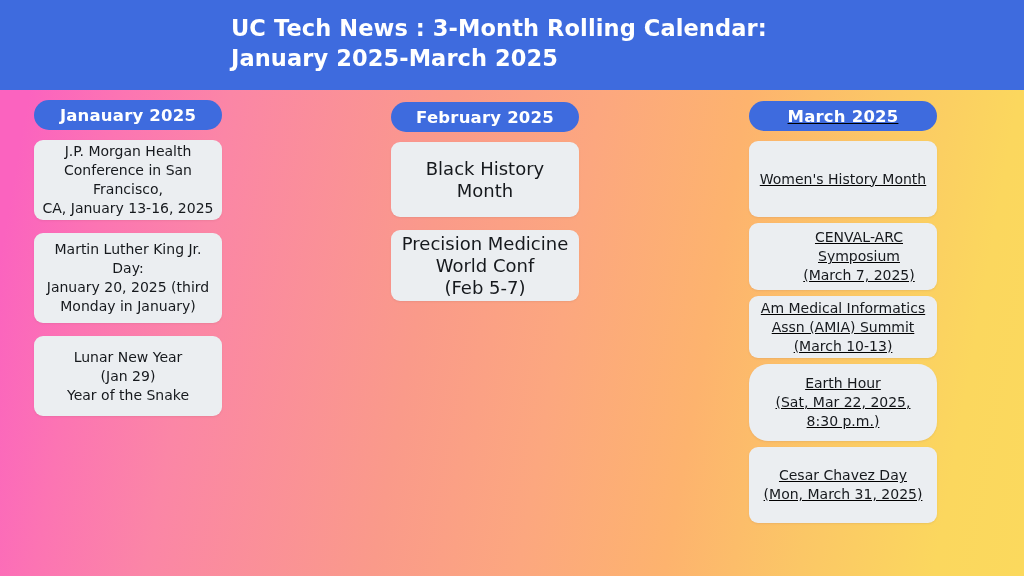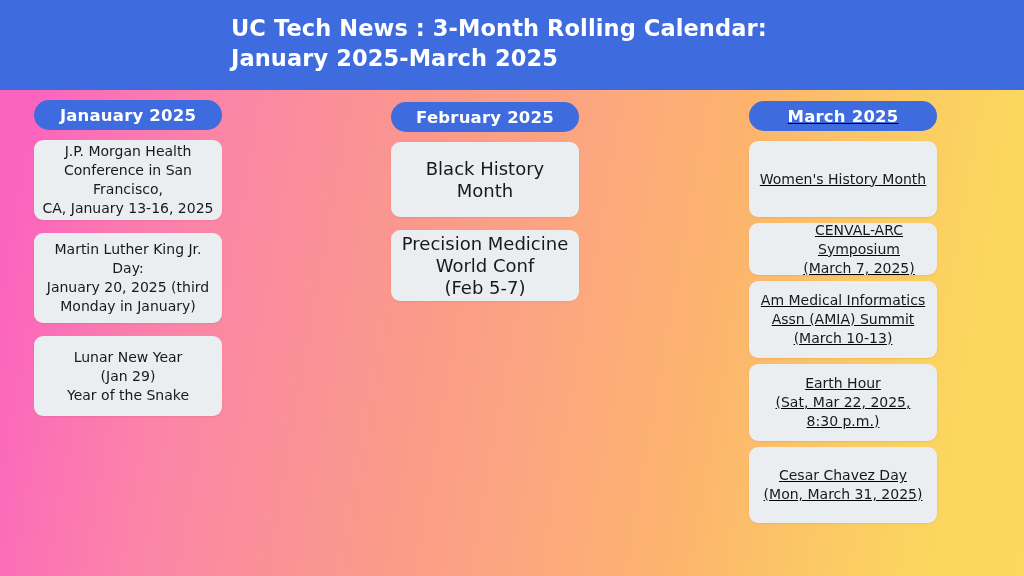--- a/index.html
+++ b/index.html
@@ -123,23 +123,23 @@
   
   .col-feb .card-stack { margin-top: 10px; }
   .col-feb .event-card { font-size: 18px; line-height: 22px; margin-bottom: 13px; }
   .col-feb .event-card:nth-child(1) { height: 75px; }
   .col-feb .event-card:nth-child(2) { height: 71px; }
 
   
   .col-mar .card-stack { margin-top: 10px; }
   .col-mar .event-card { margin-bottom: 6px; }
   .col-mar .event-card:nth-child(1) { height: 76px; }
-  .col-mar .event-card:nth-child(2) { height: 52px; padding-left: 40px; }
-  .col-mar .event-card:nth-child(3) { height: 77px; text-align: center; }
-  .col-mar .event-card:nth-child(4) { height: 77px; }
+  .col-mar .event-card:nth-child(2) { height: 67px; padding-left: 40px; }
+  .col-mar .event-card:nth-child(3) { height: 62px; text-align: center; }
+  .col-mar .event-card:nth-child(4) { height: 77px; border-radius: 19px; }
   .col-mar .event-card:nth-child(5) { height: 76px; }
 </style>
 </head>
 <body>
 
 <div class="poster">
 
   <div class="banner">
     <div class="banner-title">UC Tech News : 3-Month Rolling Calendar:
 January 2025-March 2025</div>

